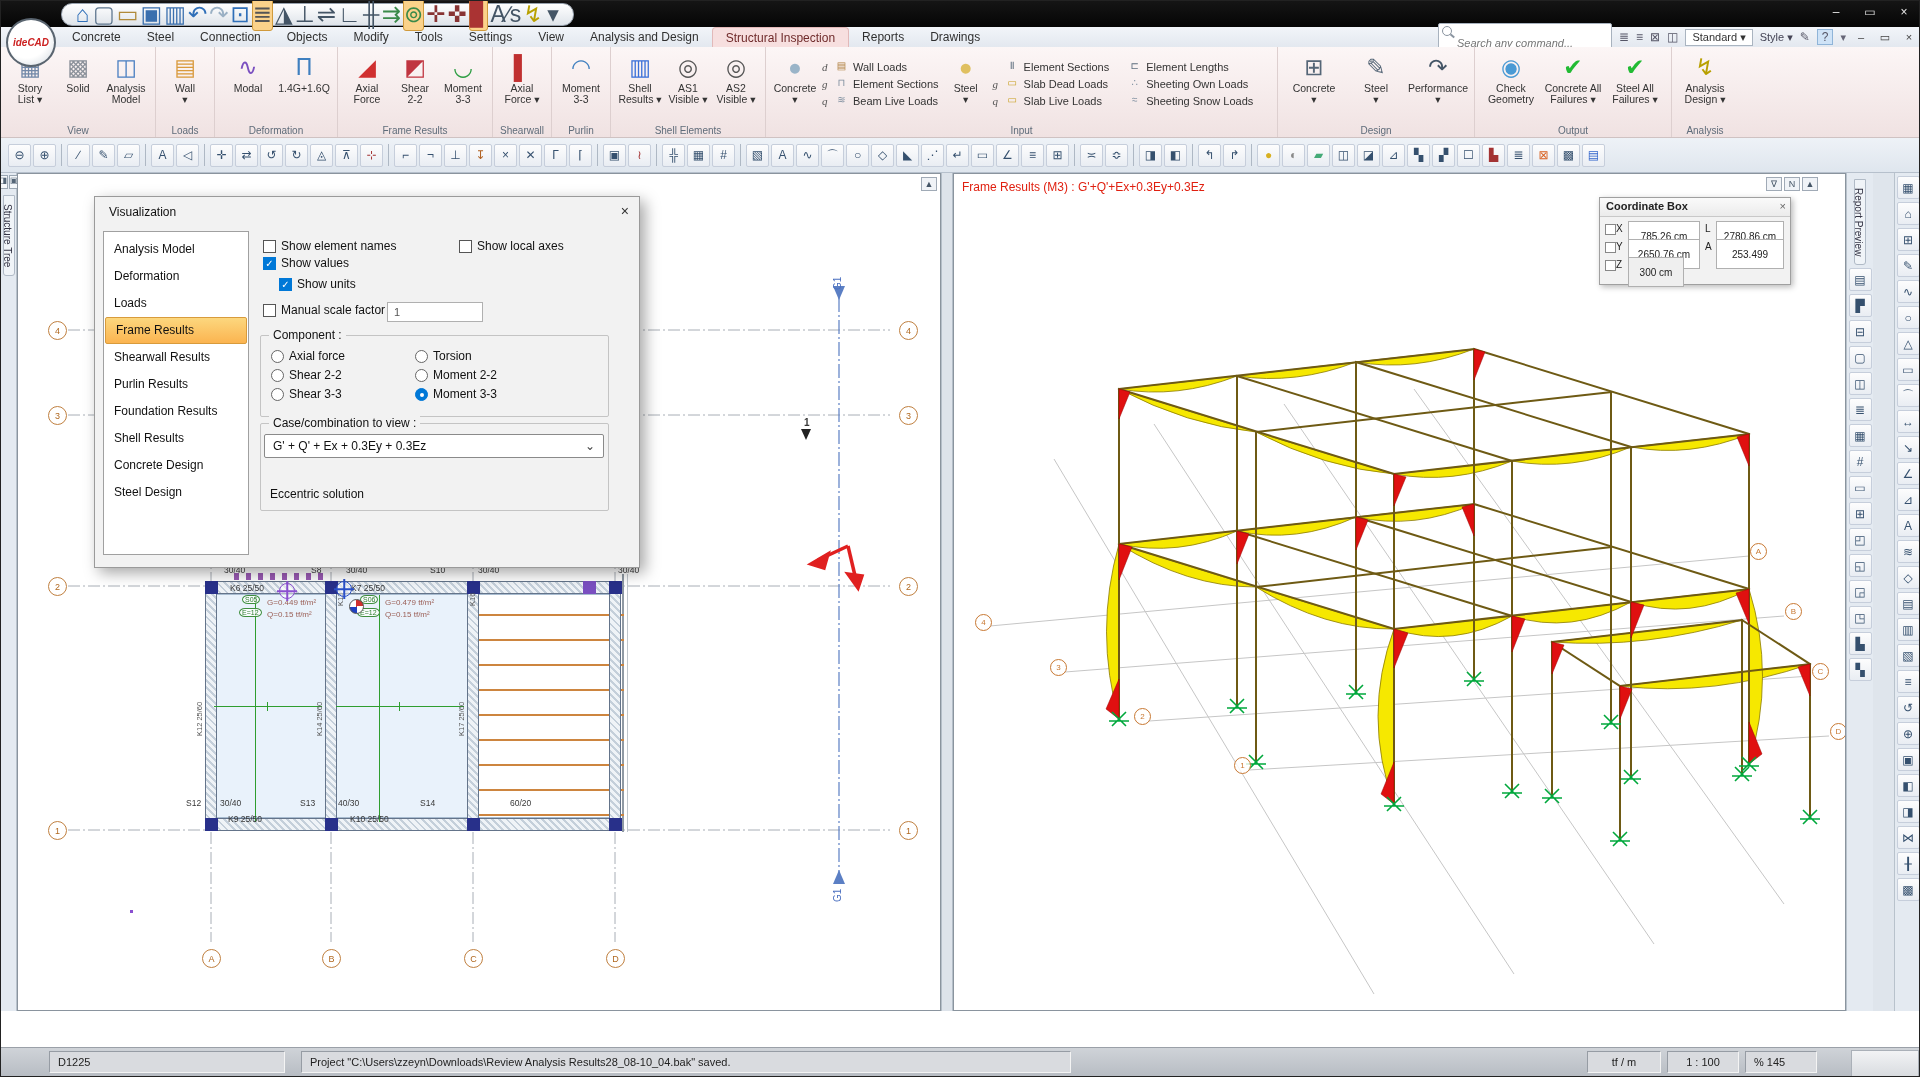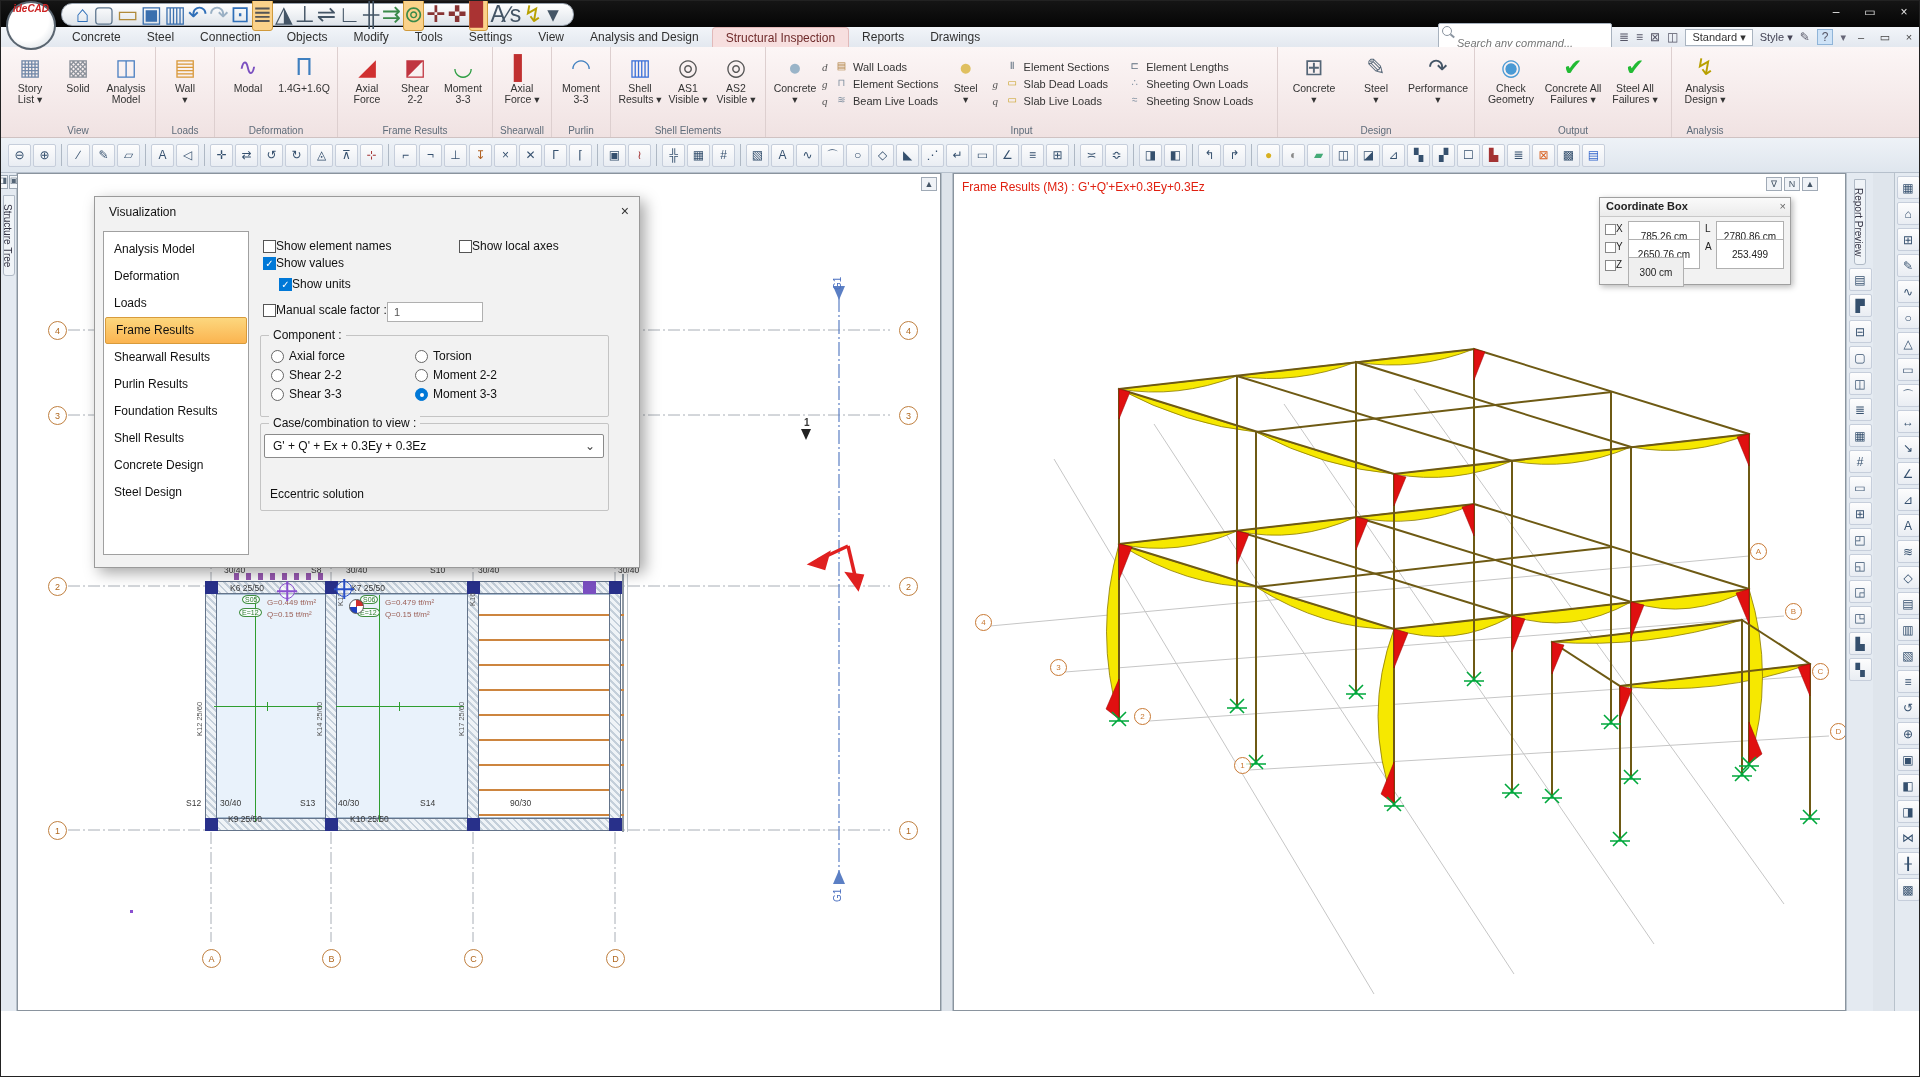--- a/index.html
+++ b/index.html
@@ -2,21 +2,21 @@
 <html><head>
 <meta charset="utf-8">
 <style>
   html,body{margin:0;padding:0}
   .stage{position:relative;width:1920px;height:1077px;background:#fff;font-family:"Liberation Sans",sans-serif;overflow:hidden;border:1px solid #222;box-sizing:border-box}
   
   .titlebar{position:absolute;left:0;top:0;width:1920px;height:26px;background:linear-gradient(#151515,#050505)}
   .win-title{position:absolute;left:300px;right:300px;top:6px;text-align:center;color:#f2f2f2;font-size:12px;white-space:nowrap}
   .wbtns{position:absolute;right:8px;top:4px;display:flex;gap:16px;color:#e8e8e8;font-size:12px}
   .wbtn{width:18px;text-align:center;cursor:default}
-  .logo{position:absolute;left:5px;top:0;width:46px;height:45px;border-radius:50%;background:radial-gradient(circle at 40% 35%,#ffffff 55%,#cfd6dd);border:2px solid #5a6570;z-index:30;display:flex;align-items:flex-start;justify-content:center}
+  .logo{position:absolute;left:5px;top:17px;width:46px;height:45px;border-radius:50%;background:radial-gradient(circle at 40% 35%,#ffffff 55%,#cfd6dd);border:2px solid #5a6570;z-index:30;display:flex;align-items:center;justify-content:center}
   .logo span{color:#cc2222;font-weight:bold;font-style:italic;font-size:10px}
   .qat{position:absolute;left:60px;top:2px;height:21px;background:linear-gradient(#ffffff,#dfe4ea);border:1px solid #98a2ae;border-radius:11px;display:flex;align-items:center;padding:0 12px;gap:2px;z-index:20}
   .qico{min-width:17px;height:17px;display:flex;align-items:center;justify-content:center;font-size:11px;border-radius:3px;color:#456}
   .qico.hl{background:#fbd28a;border:1px solid #d09a3c}
   
   .tabrow{position:absolute;left:0;top:26px;width:1920px;height:20px;background:linear-gradient(#f2f5f9,#e3e8ef);border-bottom:1px solid #d6cccc}
   .tabs{position:absolute;left:58px;top:0;display:flex;height:20px}
   .tab{padding:3px 13px 0;font-size:12px;color:#303030;white-space:nowrap}
   .tab.active{background:#f7dfdf;border:1px solid #e2b9b9;border-bottom:none;border-radius:4px 4px 0 0;color:#6f2a2a}
   .trc{position:absolute;right:4px;top:1px;display:flex;align-items:center;gap:7px;height:18px;font-size:11px;color:#445}
@@ -93,21 +93,21 @@
   .clab{position:absolute;font-size:10px;color:#222}
   .cfield{position:absolute;height:30px;background:#fff;border:1px solid #b0b0b0;font-size:10px;display:flex;align-items:center;justify-content:center;color:#222;box-sizing:border-box}
   .cfield.gray{background:#efefef}
   
   #dialog{position:absolute;left:93px;top:195px;width:544px;height:370px;background:#f2f2f2;border:1px solid #9a9a9a;box-shadow:5px 5px 14px rgba(0,0,0,.35);z-index:60;font-size:12px;color:#111}
   .dtitle{position:absolute;left:14px;top:8px;font-size:12px}
   .dclose{position:absolute;right:10px;top:6px;font-size:14px;color:#333}
   .dlist{position:absolute;left:8px;top:34px;width:146px;height:324px;background:#fff;border:1px solid #a0a0a0;padding-top:4px;box-sizing:border-box}
   .ditem{height:27px;line-height:27px;padding-left:10px;color:#111;white-space:nowrap}
   .ditem.sel{background:linear-gradient(#fcd77e,#fbb450);border:1px solid #d89b3c;border-radius:2px;height:25px;line-height:25px;margin:0 1px}
-  .cbrow{position:absolute;display:flex;align-items:center;white-space:nowrap}
+  .cbrow{position:absolute;display:flex;align-items:center;gap:5px;white-space:nowrap}
   .cb{width:13px;height:13px;border:1px solid #555;background:#fff;box-sizing:border-box;flex:none}
   .cb.on{background:#0078d7;border-color:#0078d7;color:#fff;font-size:10px;line-height:12px;text-align:center}
   .dinput{position:absolute;left:292px;top:105px;width:88px;height:18px;background:#fff;border:1px solid #b0b0b0;font-size:11px;color:#555;padding-left:6px;display:flex;align-items:center}
   .gbox{position:absolute;border:1px solid #c4c4c4;border-radius:2px}
   .gboxlab{position:absolute;top:-8px;left:8px;background:#f2f2f2;padding:0 4px;font-size:12px}
   .radio-row{position:absolute;display:flex;align-items:center;gap:5px;white-space:nowrap}
   .rd{width:13px;height:13px;border:1px solid #666;border-radius:50%;background:#fff;position:relative;box-sizing:border-box;flex:none}
   .radio-row.on .rd{background:#0078d7;border-color:#0078d7}
   .radio-row.on .rd::after{content:"";position:absolute;left:4px;top:4px;width:4px;height:4px;border-radius:50%;background:#fff}
   .dselect{position:absolute;left:169px;top:237px;width:340px;height:24px;background:#fff;border:1px solid #8a8a8a;border-radius:2px;display:flex;align-items:center;padding-left:8px;box-sizing:border-box}
@@ -548,21 +548,21 @@
         <span class="pl-lbl load" style="position: absolute; left: 367px; top: 436px;">Q=0.15 tf/m²</span>
         <span class="pl-lbl oval" style="position: absolute; left: 224px; top: 421px;">S05</span>
         <span class="pl-lbl oval" style="position: absolute; left: 221px; top: 434px;">E=12</span>
         <span class="pl-lbl oval" style="position: absolute; left: 342px; top: 421px;">S06</span>
         <span class="pl-lbl oval" style="position: absolute; left: 339px; top: 434px;">E=12</span>
         <span class="pl-lbl" style="position: absolute; left: 168px; top: 624px;">S12</span>
         <span class="pl-lbl" style="position: absolute; left: 202px; top: 624px;">30/40</span>
         <span class="pl-lbl" style="position: absolute; left: 282px; top: 624px;">S13</span>
         <span class="pl-lbl" style="position: absolute; left: 320px; top: 624px;">40/30</span>
         <span class="pl-lbl" style="position: absolute; left: 402px; top: 624px;">S14</span>
-        <span class="pl-lbl" style="position: absolute; left: 492px; top: 624px;">90/30</span>
+        <span class="pl-lbl" style="position: absolute; left: 492px; top: 624px;">60/20</span>
         <span class="pl-lbl" style="position: absolute; left: 210px; top: 640px;">K9  25/50</span>
         <span class="pl-lbl" style="position: absolute; left: 332px; top: 640px;">K10  25/50</span>
         <span class="pl-lbl tiny" style="position: absolute; left: 177px; top: 562px; transform: rotate(-90deg); transform-origin: 0px 0px;">K12  25/60</span>
         <span class="pl-lbl tiny" style="position: absolute; left: 297px; top: 562px; transform: rotate(-90deg); transform-origin: 0px 0px;">K14  25/60</span>
         <span class="pl-lbl tiny" style="position: absolute; left: 439px; top: 562px; transform: rotate(-90deg); transform-origin: 0px 0px;">K17  25/60</span>
         <span class="pl-lbl g1" style="position: absolute; left: 814px; top: 116px; transform: rotate(-90deg); transform-origin: 0px 0px;">G1</span>
         <span class="pl-lbl g1" style="position: absolute; left: 814px; top: 728px; transform: rotate(-90deg); transform-origin: 0px 0px;">G1</span>
         <span class="pl-lbl sec" style="position: absolute; left: 786px; top: 243px;">1</span>
       </div>
     <div class="corner" style="left:903px;top:3px">▲</div>
@@ -840,14 +840,22 @@
     <div class="gbox" style="left:165px;top:226px;width:347px;height:86px">
       <span class="gboxlab">Case/combination to view :</span>
     </div>
     <div class="dselect">
       <span>G' + Q' + Ex + 0.3Ey + 0.3Ez</span>
       <span class="chev">⌄</span>
     </div>
     <div style="position:absolute;left:175px;top:290px">Eccentric solution</div>
   </div>
 
+  <div class="statusbar">
+    <div class="scell" style="left:48px;width:236px">D1225</div>
+    <div class="scell" style="left:300px;width:770px">Project "C:\Users\zzeyn\Downloads\Review Analysis Results28_08-10_04.bak" saved.</div>
+    <div class="scell center" style="left:1586px;width:74px">tf / m</div>
+    <div class="scell center" style="left:1666px;width:72px">1 : 100</div>
+    <div class="scell" style="left:1744px;width:72px">% 145</div>
+    <div class="grip"></div>
+  </div>
 
 </div>
 
 </body></html>

